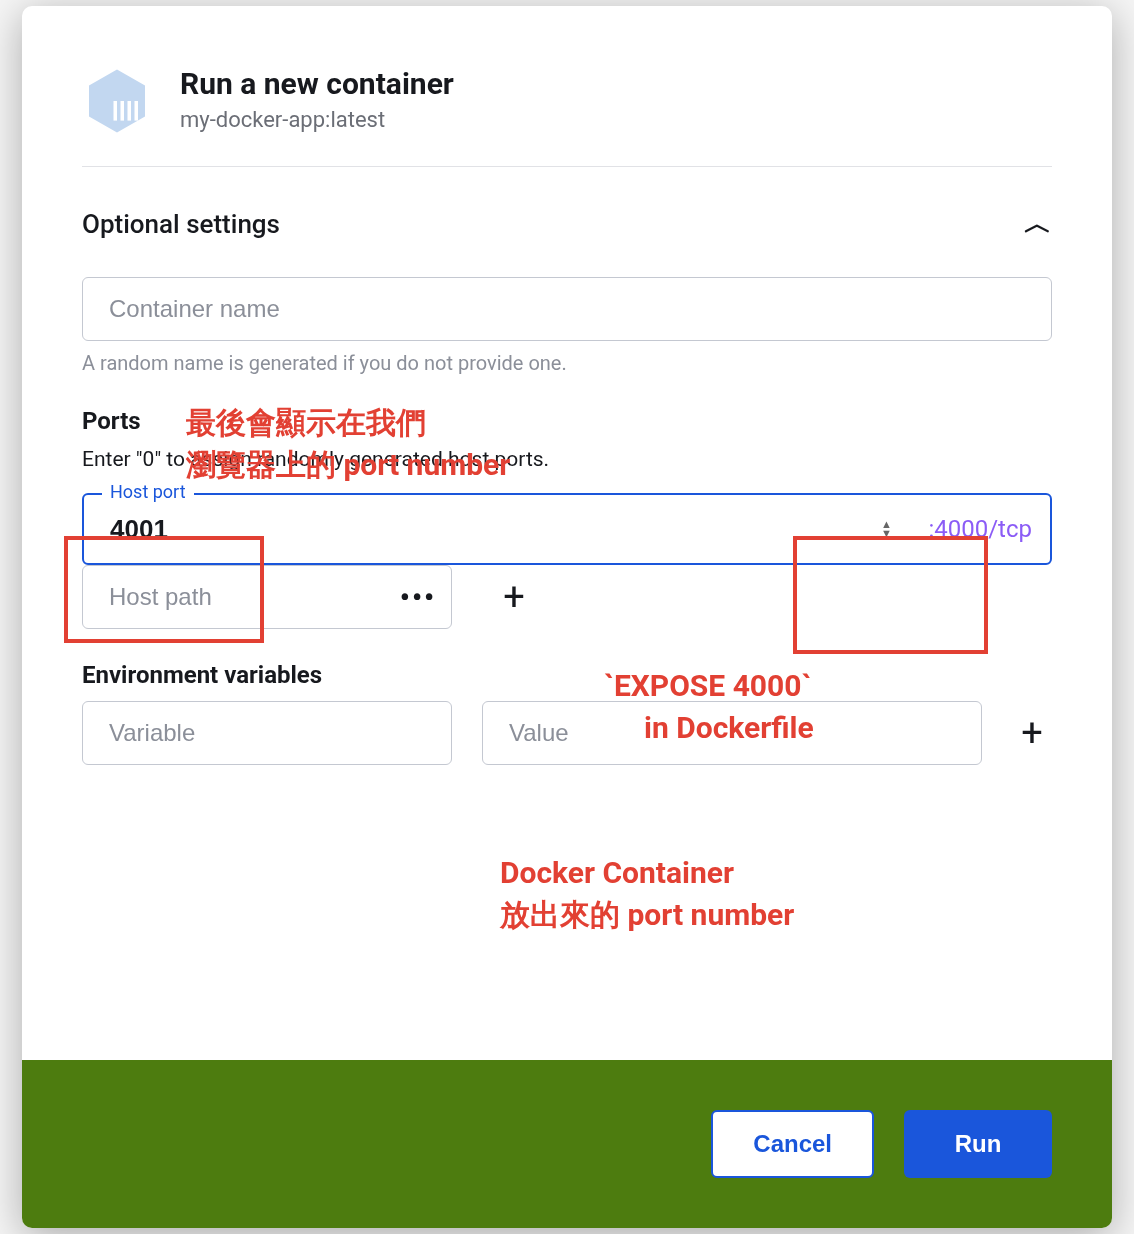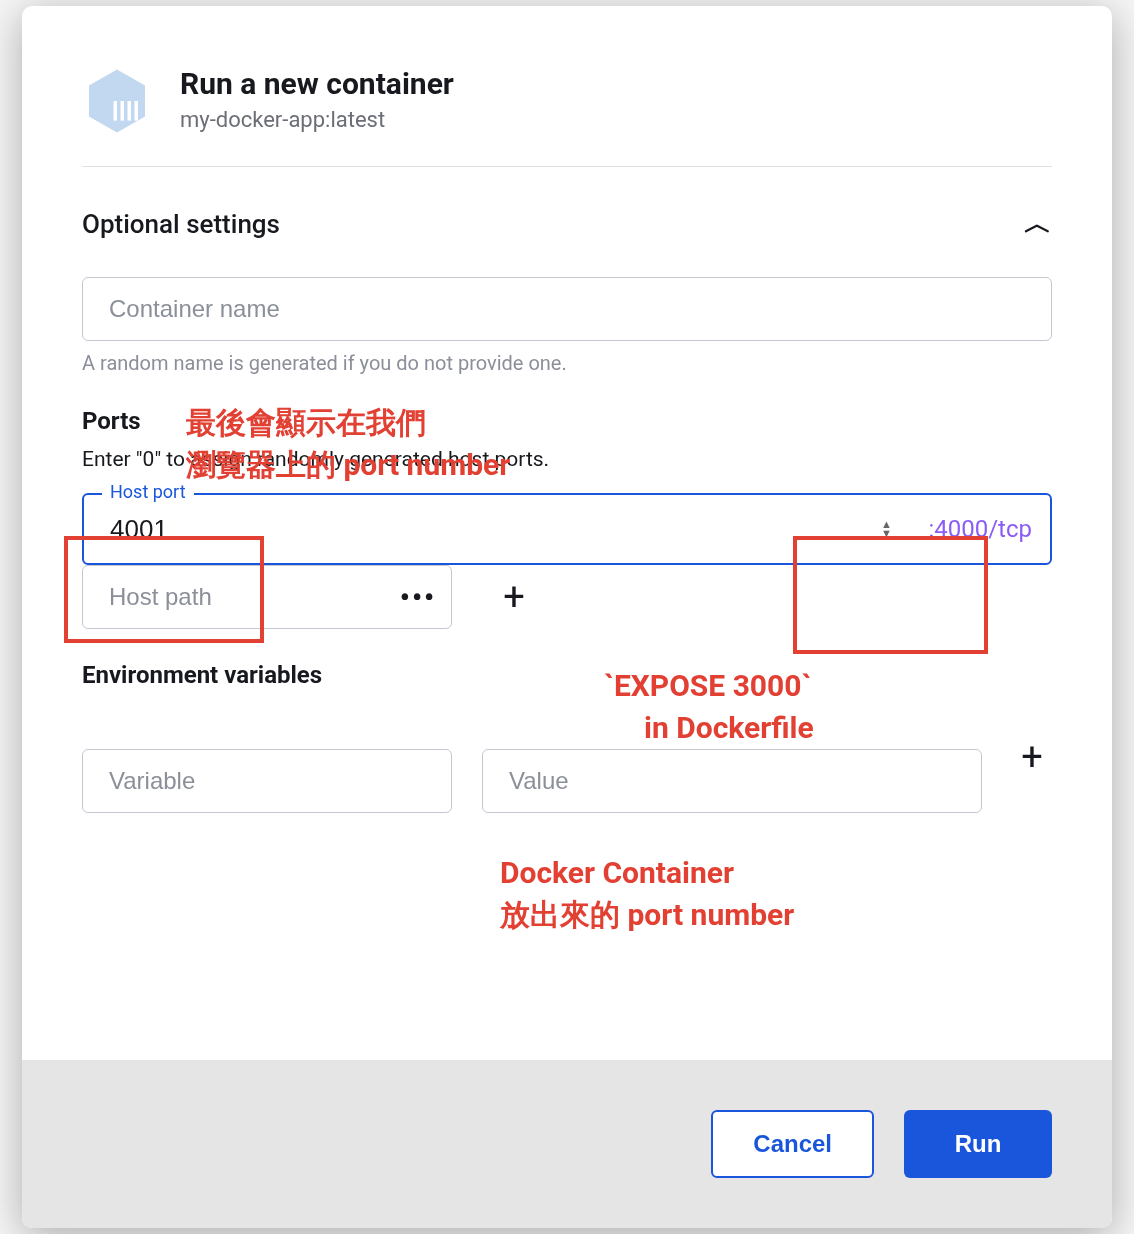--- a/index.html
+++ b/index.html
@@ -134,20 +134,21 @@
     }
     .port-input {
       width: 100%;
       height: 72px;
       border: 2px solid #1a56db;
       border-radius: 6px;
       padding: 0 26px;
       font-size: 26px;
       color: #17191e;
       outline: none;
+      font-weight: bold;
     }
     .port-label-floating {
       position: absolute;
       top: -12px;
       left: 20px;
       background: #fff;
       padding: 0 8px;
       font-size: 18px;
       color: #1a56db;
     }
@@ -227,21 +228,20 @@
       line-height: 1;
     }
     .env-row {
       display: flex;
       gap: 30px;
       align-items: center;
     }
     .env-input-wrapper {
       position: relative;
       flex: 1;
-      margin-top: 48px;
     }
     .env-input {
       width: 100%;
       height: 64px;
       border: 1px solid #c4c8d1;
       border-radius: 6px;
       padding: 0 26px;
       font-size: 24px;
       color: #17191e;
       outline: none;
@@ -254,21 +254,21 @@
       bottom: 0;
       height: 70px;
       background: linear-gradient(to bottom, rgba(255,255,255,0), rgba(255,255,255,1));
       pointer-events: none;
     }
     .modal-footer {
       padding: 50px 60px 50px 60px;
       display: flex;
       justify-content: flex-end;
       gap: 30px;
-      background: #e5e5e5;
+      background: #4d7c0f;
     }
     .btn {
       height: 68px;
       padding: 0 40px;
       border-radius: 6px;
       font-size: 24px;
       font-weight: 600;
       cursor: pointer;
       border: none;
       min-width: 148px;
@@ -382,19 +382,19 @@
 </div>
 
 <div class="annotation-box" style="left:64px; top:536px; width:200px; height:107px;"></div>
 <div class="annotation-box" style="left:793px; top:536px; width:195px; height:118px;"></div>
 
 <div class="annotation" style="left:186px; top:402px;">
   <div>最後會顯示在我們</div>
   <div>瀏覽器上的 port number</div>
 </div>
 <div class="annotation" style="left:604px; top:665px; text-align:left;">
-  <div>`EXPOSE 3000`</div>
+  <div>`EXPOSE 4000`</div>
   <div style="padding-left:40px;">in Dockerfile</div>
 </div>
 <div class="annotation" style="left:500px; top:808px;margin-top:44px;">
   <div>Docker Container</div>
   <div>放出來的 port number</div>
 </div>
 
 </body></html>

